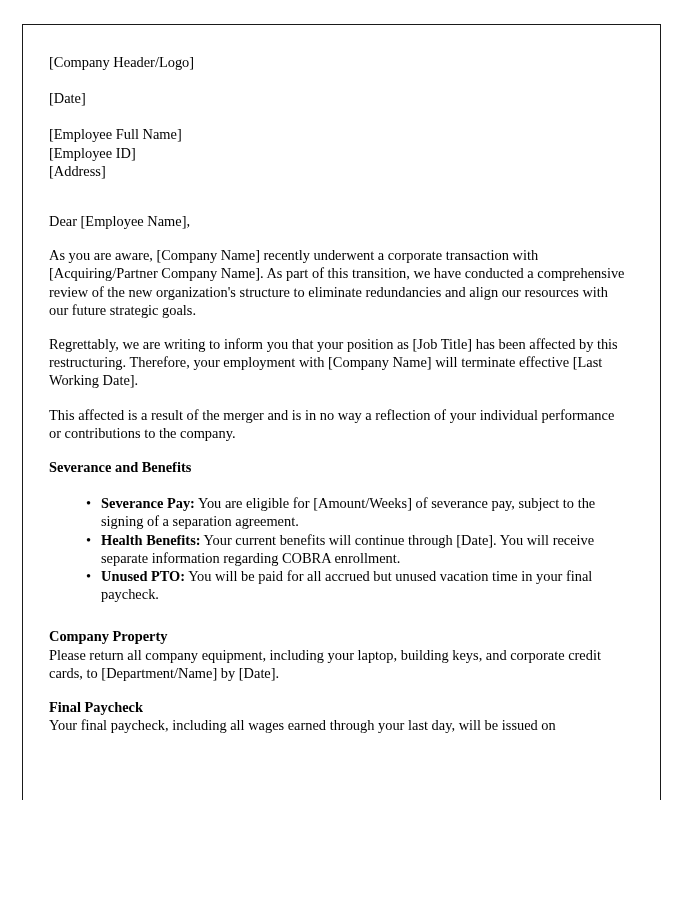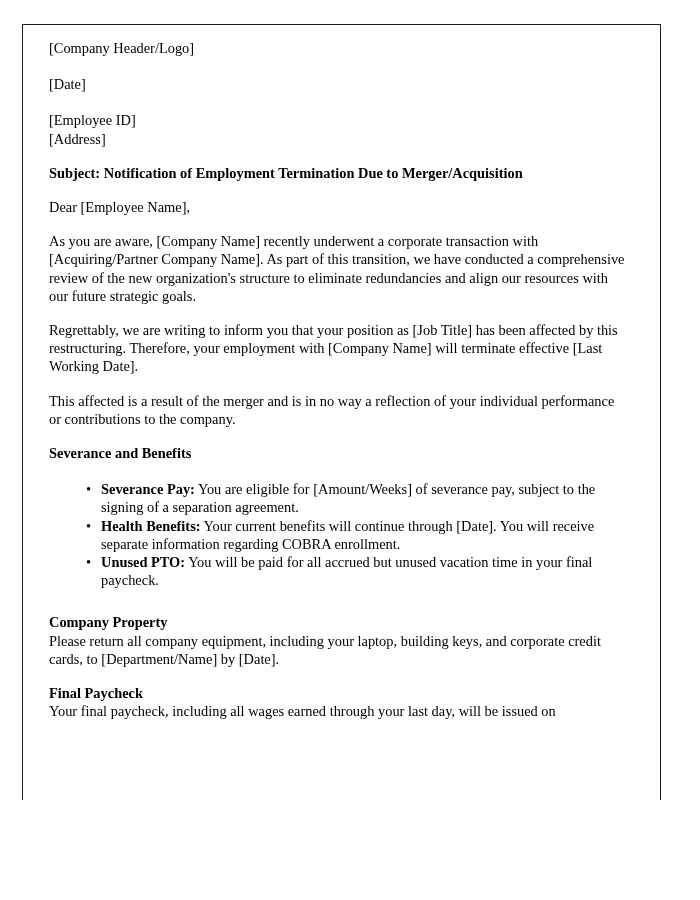--- a/index.html
+++ b/index.html
@@ -27,21 +27,21 @@
     border-top: 1px solid #1a1a1a;
     border-right: 1px solid #1a1a1a;
     border-bottom: none;
     background: #ffffff;
     overflow: hidden;
   }
 
   #doc-body {
     position: absolute;
     left: 26px;
-    top: 14px;
+    top: 28px;
     width: 577px;
     font-size: 14.4px;
     line-height: 18.2px;
     text-align: left;
   }
 
   .line {
     white-space: nowrap;
   }
 
@@ -92,26 +92,26 @@
   <div id="doc-body">
 
     <div class="para line">[Company Header/Logo]</div>
 
     <div class="gap-lg"></div>
 
     <div class="para line">[Date]</div>
 
     <div class="gap-lg"></div>
 
+    <div class="para line">[Employee Full Name]</div>
     <div class="para line">[Employee ID]</div>
     <div class="para line">[Address]</div>
 
     <div class="gap-md"></div>
 
-    <div class="subject-heading line">Subject: Notification of Employment Termination Due to Merger/Acquisition</div>
 
     <div class="gap-md"></div>
 
     <div class="para">Dear [Employee Name],</div>
 
     <div class="gap-md"></div>
 
     <p class="para">As you are aware, [Company Name] recently underwent a corporate transaction with [Acquiring/Partner Company Name]. As part of this transition, we have conducted a comprehensive review of the new organization's structure to eliminate redundancies and align our resources with our future strategic goals.</p>
 
     <div class="gap-md"></div>

